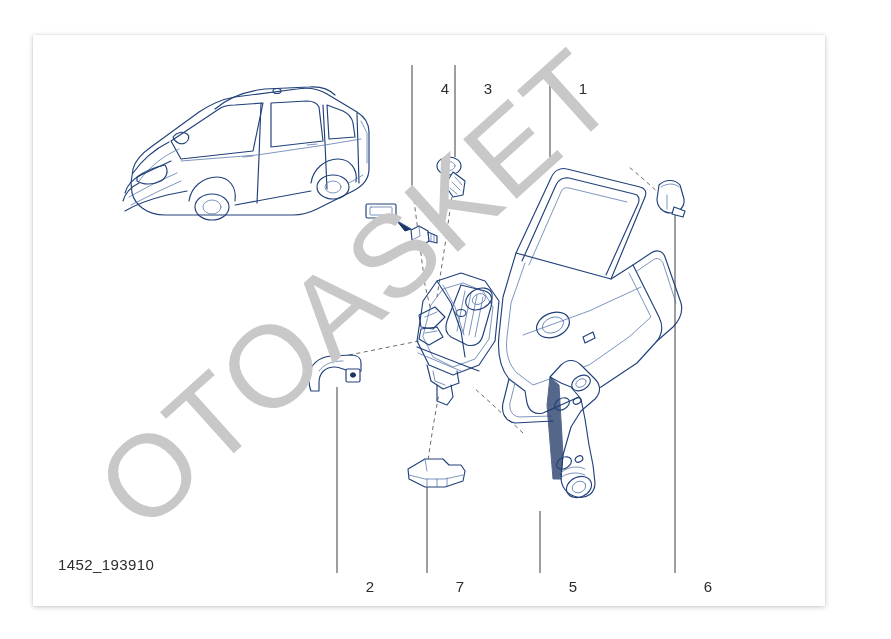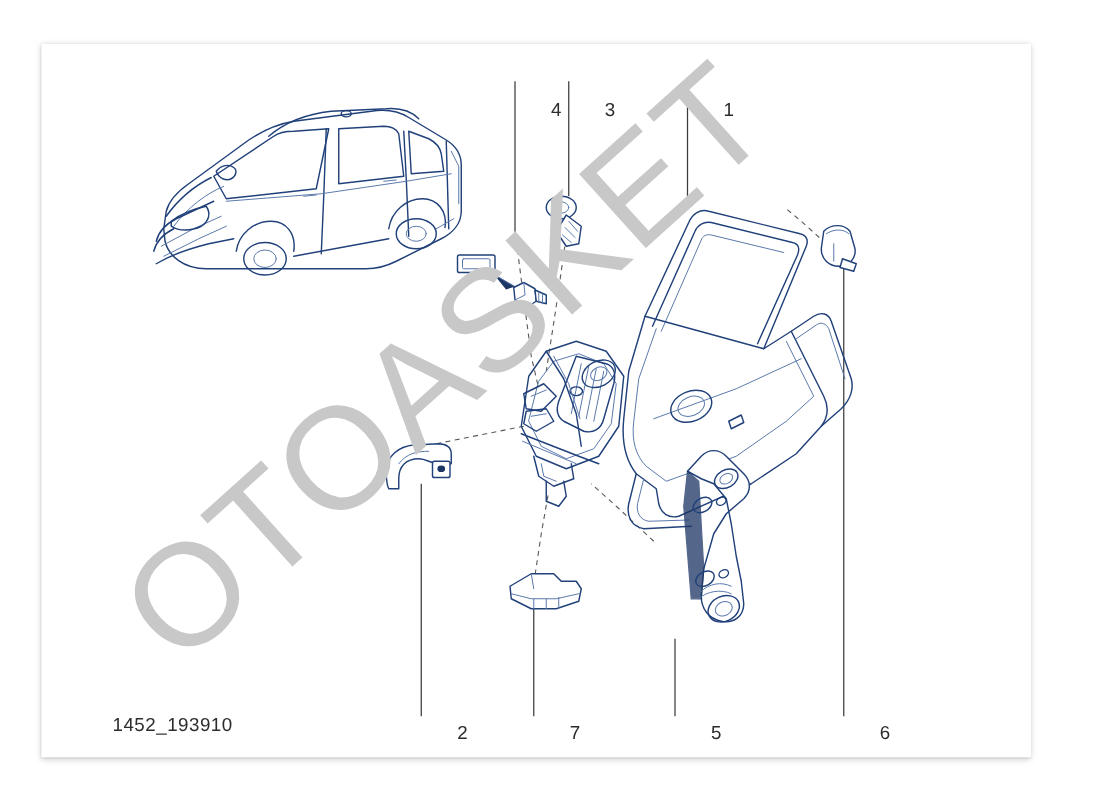--- a/index.html
+++ b/index.html
@@ -91,27 +91,26 @@
     user-select: none;
     width: 16px;
     text-align: center;
     cursor: default;
   }
 
   
   #caption {
     position: absolute;
     left: 25px;
-    bottom: 17px;
+    bottom: 33px;
     font-family: "Liberation Sans", sans-serif;
     font-size: 15px;
     color: #2d2d2d;
     letter-spacing: 0.4px;
     z-index: 6;
-    margin-left: 32px;
   }
 </style>
 </head>
 <body>
 
 <div id="viewer">
 
   <button class="nav-arrow" id="nav-prev">
     <span>
       <svg width="22" height="30" viewBox="0 0 22 30" aria-hidden="true">

